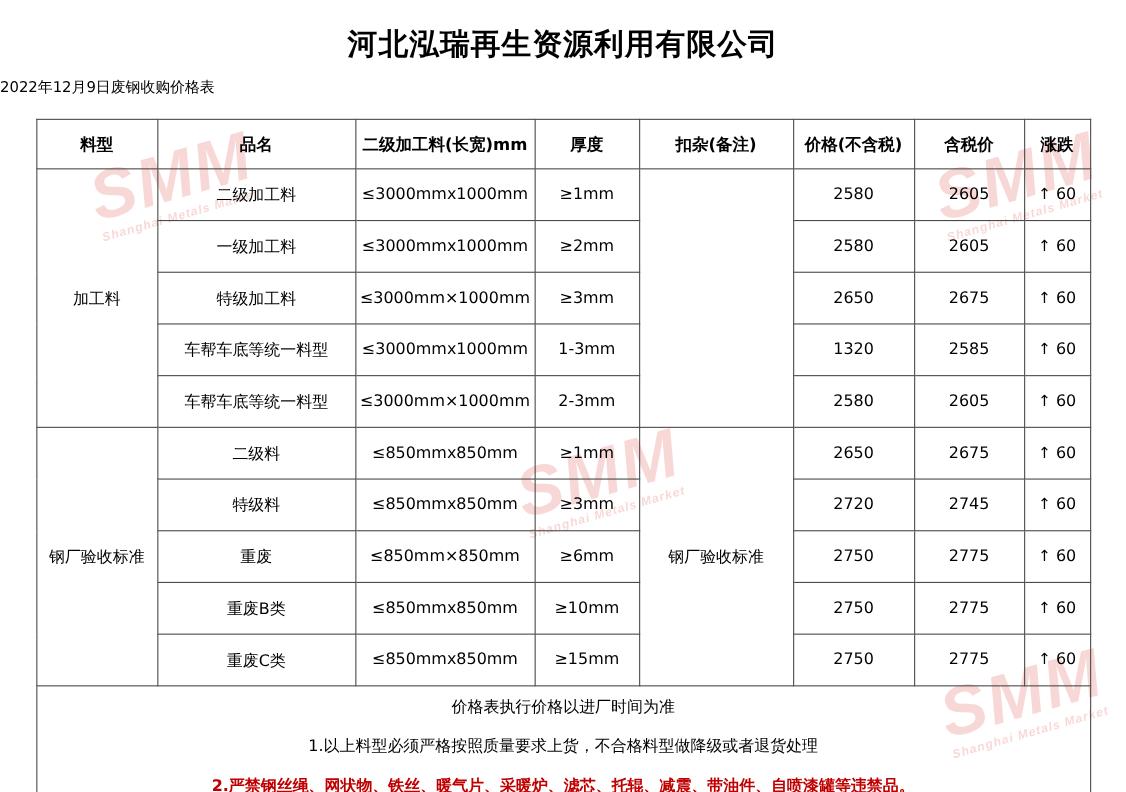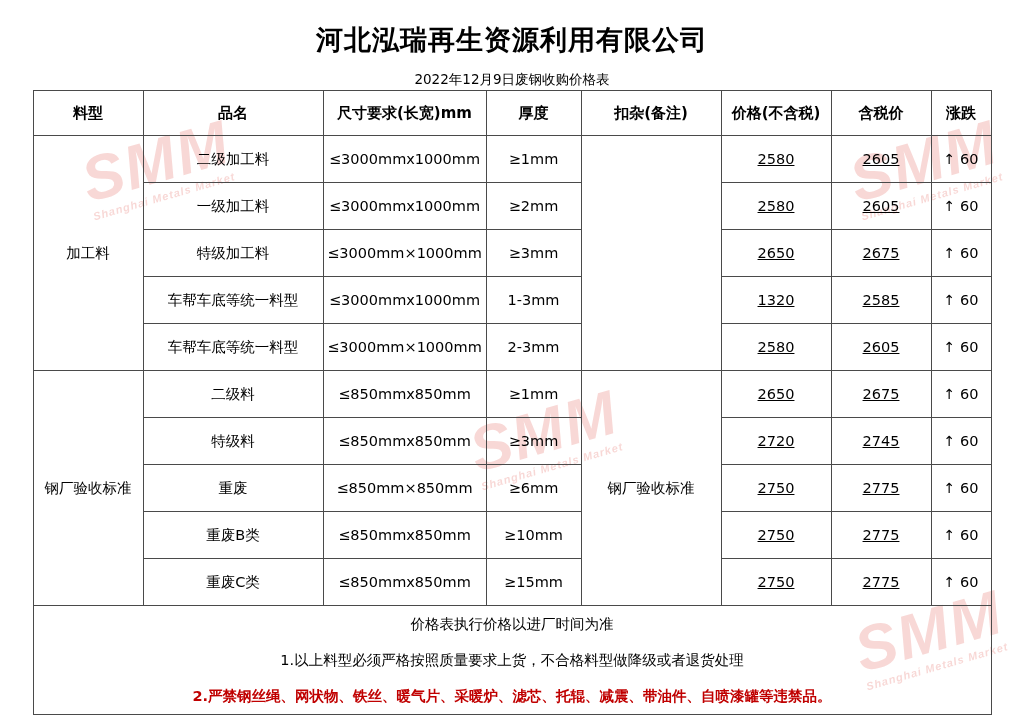--- a/index.html
+++ b/index.html
@@ -50,24 +50,24 @@
   }
   .title {
     text-align: center;
     font-size: 27px;
     font-weight: bold;
     letter-spacing: 1px;
     padding-top: 22px;
     font-family: "DejaVu Sans", "Liberation Sans", sans-serif;
   }
   .subtitle {
-    text-align: center;
+    text-align: left;
     font-size: 13.5px;
     margin-top: 13px;
-    margin-bottom: 1px;
+    margin-bottom: 19px;
     font-family: "DejaVu Sans", "Liberation Sans", sans-serif;
   }
 
   
   table.price {
     border-collapse: collapse;
     width: 928px;
     margin: 0 auto;
     table-layout: fixed;
     background: transparent;
@@ -89,21 +89,20 @@
   }
   table.price td {
     height: 44px;
   }
   td.cat {
     font-size: 15px;
   }
   td.num {
     font-family: "DejaVu Sans", "Liberation Sans", sans-serif;
     font-size: 14.5px;
-    text-decoration: underline;
   }
   td.chg {
     font-size: 14px;
     white-space: nowrap;
   }
   .arrow-up {
     font-family: "DejaVu Sans", sans-serif;
     font-size: 14px;
   }
 
@@ -165,21 +164,21 @@
         <col class="c4">
       <col class="c5">
         <col class="c6">
         <col class="c7">
         <col class="c8">
     </colgroup>
     <thead>
       <tr>
         <th>料型</th>
         <th>品名</th>
-        <th>尺寸要求(长宽)mm</th>
+        <th>二级加工料(长宽)mm</th>
         <th>厚度</th>
         <th>扣杂(备注)</th>
         <th>价格(不含税)</th>
         <th>含税价</th>
         <th>涨跌</th>
       </tr>
     </thead>
     <tbody>
 
       <tr>

